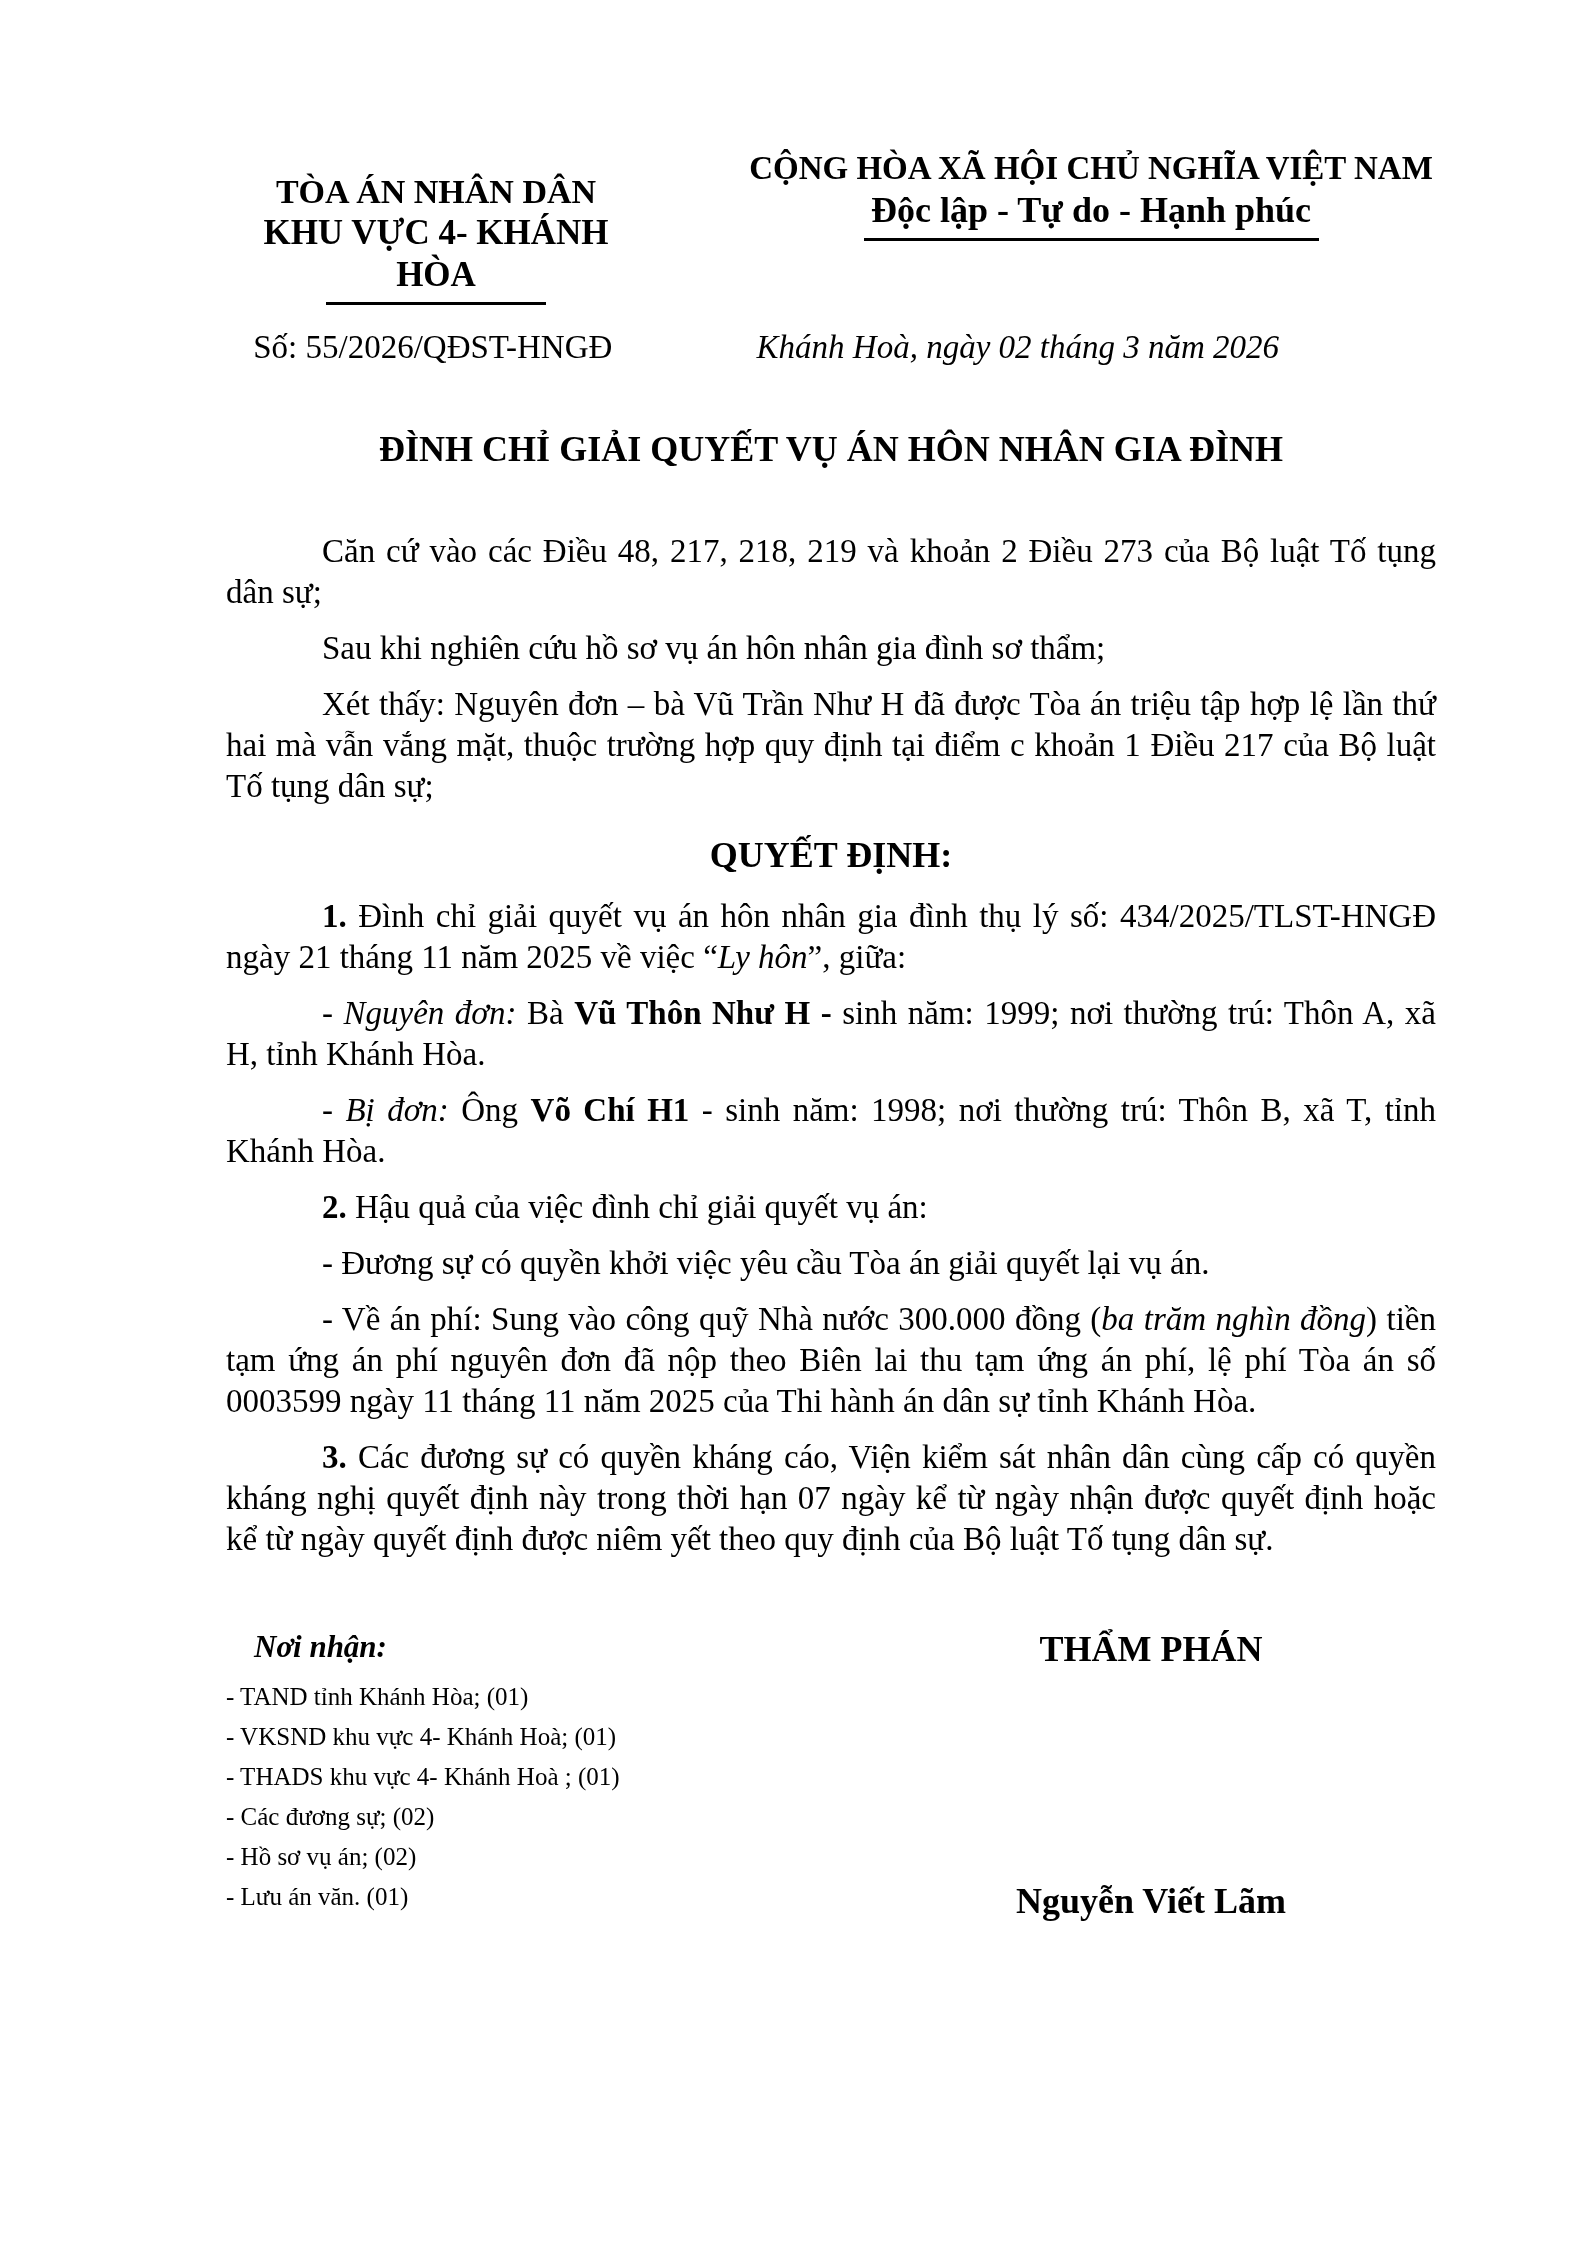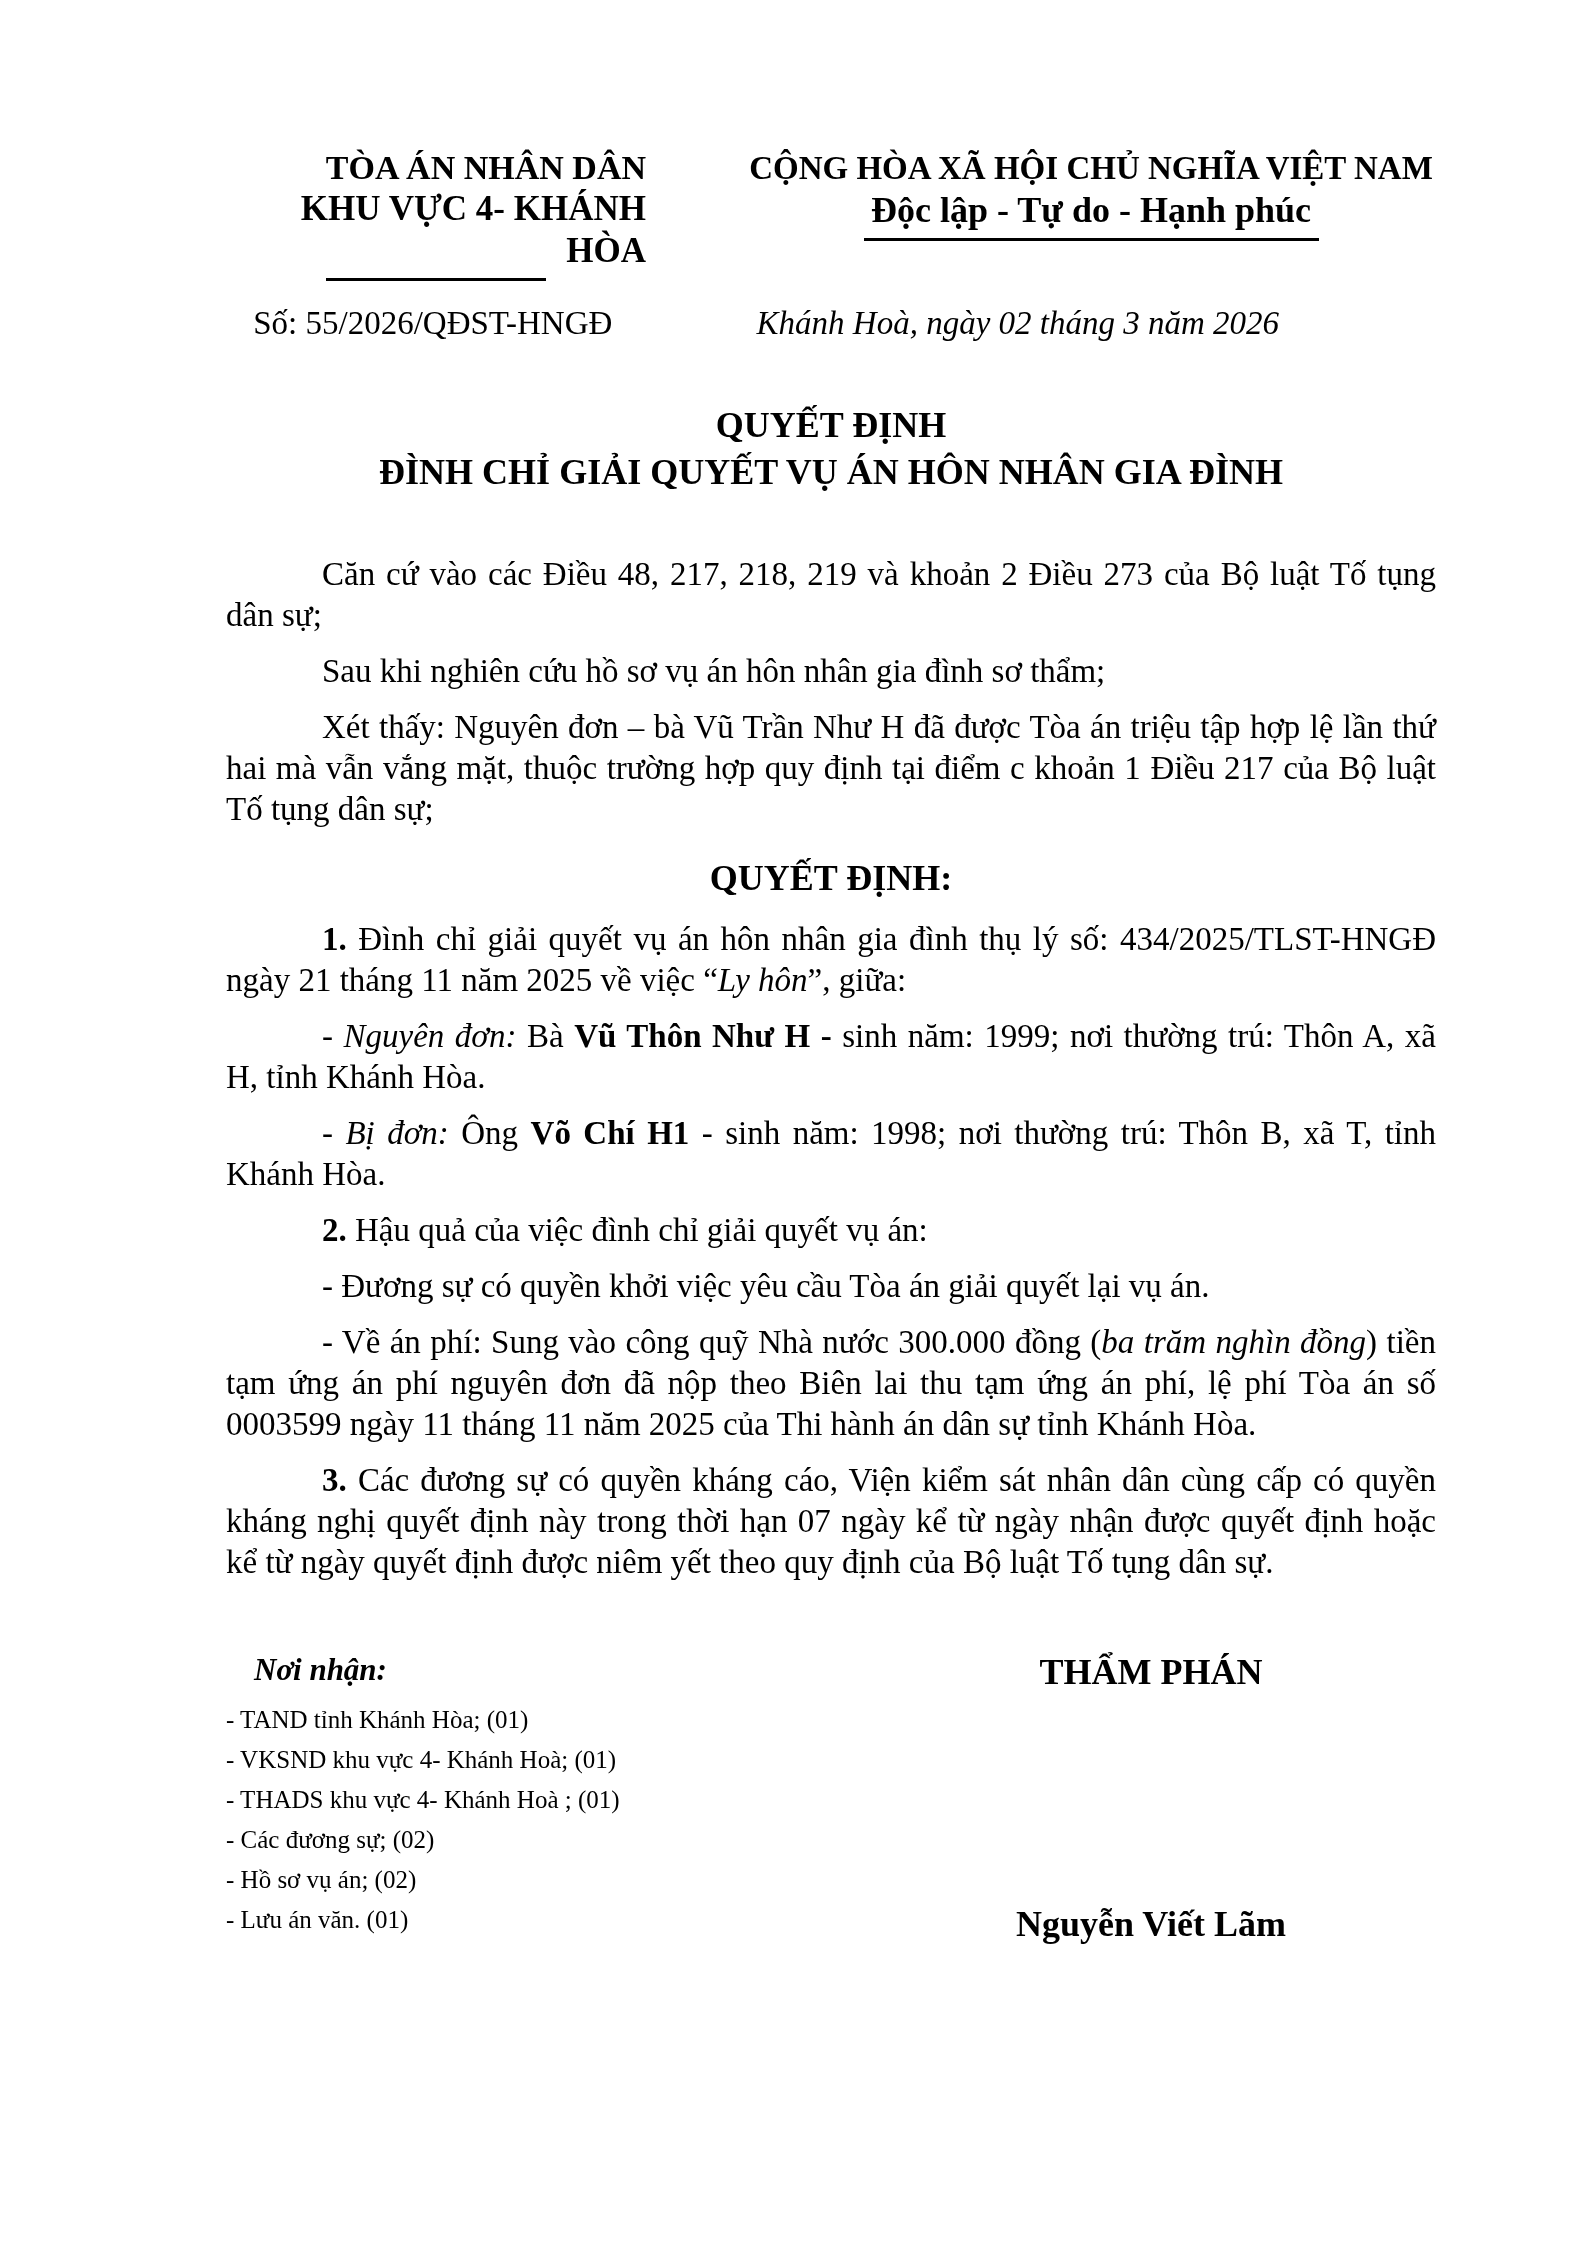--- a/index.html
+++ b/index.html
@@ -10,21 +10,21 @@
     background:#ffffff;
     color:#000;
     font-family:"Liberation Serif", serif;
     font-size:33px;
     line-height:41px;
     box-sizing:border-box;
     padding:148px 150px 0 226px;
   }
   
   .header-row { display:flex; align-items:flex-start; }
-  .hdr-left  { width:420px; text-align:right; }
+  .hdr-left  { width:420px; text-align:center;margin-top:24px; }
   .hdr-right { width:690px; margin-left:100px; text-align:center; }
   .court-1    { font-weight:bold; font-size:34px; line-height:40px; }
   .court-2    { font-weight:bold; font-size:35px; line-height:42px; }
   .national-1 { font-weight:bold; font-size:33px; line-height:40px; }
   .national-2 { font-weight:bold; font-size:36px; line-height:44px; }
   .rule { height:3px; background:#000; margin:6px auto 0 auto; }
   .rule-left  { width:220px; }
   .rule-right { width:455px; }
   .numdate-row { display:flex; margin-top:22px;gap:17px; }
   .doc-number { width:420px; text-align:center; font-size:33px; }
@@ -63,21 +63,20 @@
       <div class="rule rule-right"></div>
     </div>
   </div>
 
   <div class="numdate-row">
     <div class="doc-number">Số: 55/2026/QĐST-HNGĐ</div>
     <div class="place-date">Khánh Hoà, ngày 02 tháng 3 năm 2026</div>
   </div>
 
   <div class="title-block">
-    <div>QUYẾT ĐỊNH</div>
     <div>ĐÌNH CHỈ GIẢI QUYẾT VỤ ÁN HÔN NHÂN GIA ĐÌNH</div>
   </div>
 
   <div class="body-block">
     <p class="para">Căn cứ vào các Điều 48, 217, 218, 219 và khoản 2 Điều 273 của Bộ luật Tố tụng dân sự;</p>
     <p class="para">Sau khi nghiên cứu hồ sơ vụ án hôn nhân gia đình sơ thẩm;</p>
     <p class="para">Xét thấy: Nguyên đơn – bà Vũ Trần Như H đã được Tòa án triệu tập hợp lệ lần thứ hai mà vẫn vắng mặt, thuộc trường hợp quy định tại điểm c khoản 1 Điều 217 của Bộ luật Tố tụng dân sự;</p>
 
     <div class="center-heading">QUYẾT ĐỊNH:</div>
 

